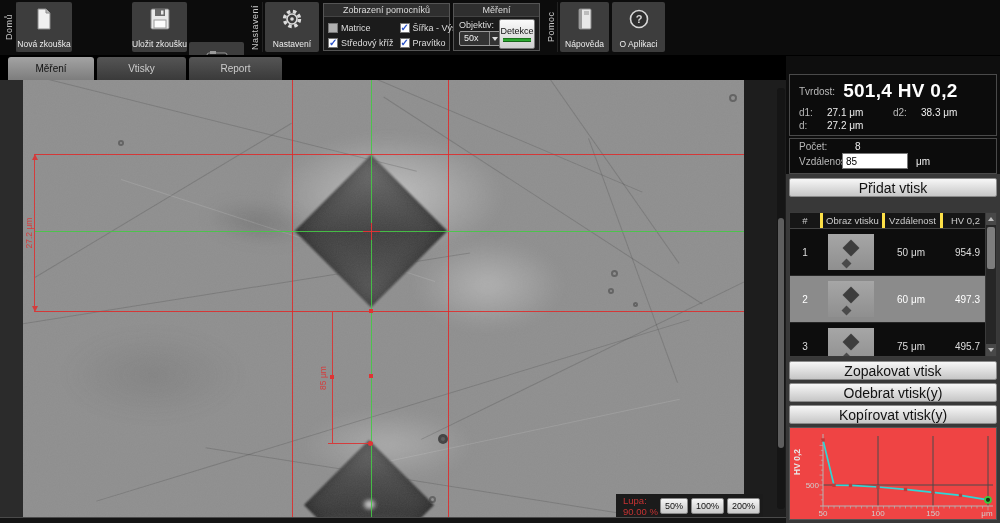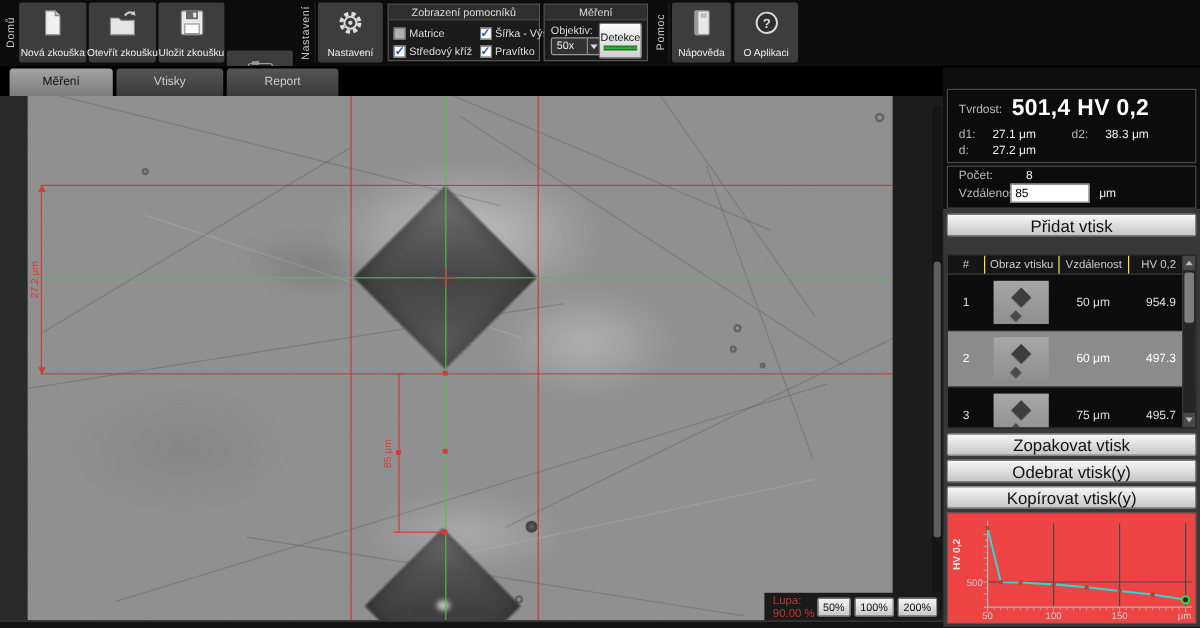--- a/index.html
+++ b/index.html
@@ -69,21 +69,21 @@
   .dimline { position:absolute; width:1px; background:#d43c3c; }
   .dimtick { position:absolute; height:1px; background:#d43c3c; }
   .arrow-up, .arrow-dn { position:absolute; width:0; height:0; border-left:3px solid transparent; border-right:3px solid transparent; }
   .arrow-up { border-bottom:6px solid #d43c3c; }
   .arrow-dn { border-top:6px solid #d43c3c; }
   .rlabel { position:absolute; color:#d43c3c; font-size:8.5px; white-space:nowrap; transform:rotate(-90deg); }
   .rdot { position:absolute; width:4px; height:4px; background:#e03434; }
   .cross-h { position:absolute; width:17px; height:1px; background:#e03434; }
   .cross-v { position:absolute; width:1px; height:17px; background:#e03434; }
 
-  #lupabar { position:absolute; left:637px; top:494px; width:147px; height:23px; background:#1b1b1b;
+  #lupabar { position:absolute; left:616px; top:494px; width:147px; height:23px; background:#1b1b1b;
              display:flex; align-items:center; z-index:5; }
   #lupatext { color:#c53232; font-size:9.5px; margin-left:7px; width:66px; }
   .zbtn { height:16px; margin-right:3px; padding:0 4px; font-size:9px; color:#111;
           background:linear-gradient(#f5f5f5,#c9c9c9); border:1px solid #888; border-radius:2px;
           display:flex; align-items:center; }
 
   #gap { position:absolute; left:744px; top:80px; width:42px; height:437px; background:#1d1d1d; }
   #vscroll { position:absolute; left:33px; top:8px; width:8px; height:421px; background:#151515; border-radius:3px; }
   #vthumb { position:absolute; left:1px; top:130px; width:6px; height:230px; background:#5e5e5e; border-radius:3px; }
 
@@ -98,21 +98,21 @@
   .drow { position:absolute; left:9px; display:flex; gap:6px; }
   #pridat, .act { position:absolute; left:3px; width:208px; height:19px;
           background:linear-gradient(#f7f7f7,#c6c6c6); border:1px solid #8a8a8a; border-radius:2px;
           color:#111; font-size:14px; display:flex; align-items:center; justify-content:center; }
   #vzinput { position:absolute; left:52px; top:14px; width:66px; height:16px; background:#fff; border:1px solid #777;
              font-size:10px; padding-left:3px; color:#000; font-family:"Liberation Sans",sans-serif; }
 
   
   #tbl { position:absolute; left:3px; top:156px; width:208px; height:145px; background:#0d0d0d; border:1px solid #3a3a3a; overflow:hidden; }
   .thead { display:flex; height:16px; background:#161616; border-bottom:1px solid #444; }
-  .th { color:#ccc; font-size:9.5px; line-height:16px; text-align:center; border-left:1px solid #fde047; }
+  .th { color:#ccc; font-size:9.5px; line-height:16px; text-align:center; border-left:3px solid #fde047; }
   .th:first-child { border-left:none; }
   .trow { display:flex; height:47px; align-items:center; border-bottom:1px solid #262626; background:#0d0d0d; }
   .trow.on { background:#8b8b8b; }
   .td { color:#ddd; font-size:10px; text-align:center; }
   .trow.on .td { color:#fff; }
   .c1 { width:30px; } .c2 { width:62px; display:flex; justify-content:center; } .c3 { width:58px; } .c4 { width:46px; text-align:right; padding-right:6px; }
   .thumb { width:46px; height:36px; background:linear-gradient(#a6a6a6,#8f8f8f); position:relative; }
   .thumb .td1 { position:absolute; left:17px; top:8px; width:12px; height:12px; background:#3d3d3d; transform:rotate(45deg); filter:blur(.5px); }
   .thumb .td2 { position:absolute; left:15px; top:26px; width:7px; height:7px; background:#4a4a4a; transform:rotate(45deg); filter:blur(.5px); }
   #tscroll { position:absolute; right:0; top:0; width:11px; height:143px; background:#262626; border-left:1px solid #3a3a3a; }
@@ -139,30 +139,20 @@
     <div class="tbtn" style="left:16px; width:56px;">
       <span class="ic">
         <svg width="20" height="26" viewBox="0 0 20 26">
             <path d="M4 2h8l4 4v16H4z" fill="#f0f0f0" stroke="#8a8a8a"></path>
             <path d="M12 2v4h4" fill="#bfbfbf" stroke="#8a8a8a"></path>
           </svg>
       </span>
       <span class="tl">Nová zkouška</span>
     </div>
 
-    <div class="tbtn" style="left:74px; width:56px;">
-      <span class="ic">
-        <svg width="24" height="26" viewBox="0 0 24 26">
-            <path d="M2 8h7l2 2h11v12H2z" fill="#e5e5e5" stroke="#8a8a8a"></path>
-            <path d="M14 6c3-4 7-3 8-1" fill="none" stroke="#cfcfcf" stroke-width="1.6"></path>
-            <path d="M22 2l1 4-4-1z" fill="#cfcfcf"></path>
-          </svg>
-      </span>
-      <span class="tl">Otevřít zkoušku</span>
-    </div>
 
     <div class="tbtn" style="left:132px; width:55px;">
       <span class="ic">
         <svg width="24" height="26" viewBox="0 0 24 26">
             <rect x="3" y="2" width="18" height="20" rx="1.5" fill="#e8e8e8" stroke="#808080"></rect>
             <rect x="7" y="2" width="10" height="7" fill="#6a6a6a"></rect>
             <rect x="13" y="3.5" width="2.5" height="4" fill="#e8e8e8"></rect>
             <rect x="6" y="13" width="12" height="8" fill="#fdfdfd" stroke="#9a9a9a"></rect>
           </svg>
       </span>

